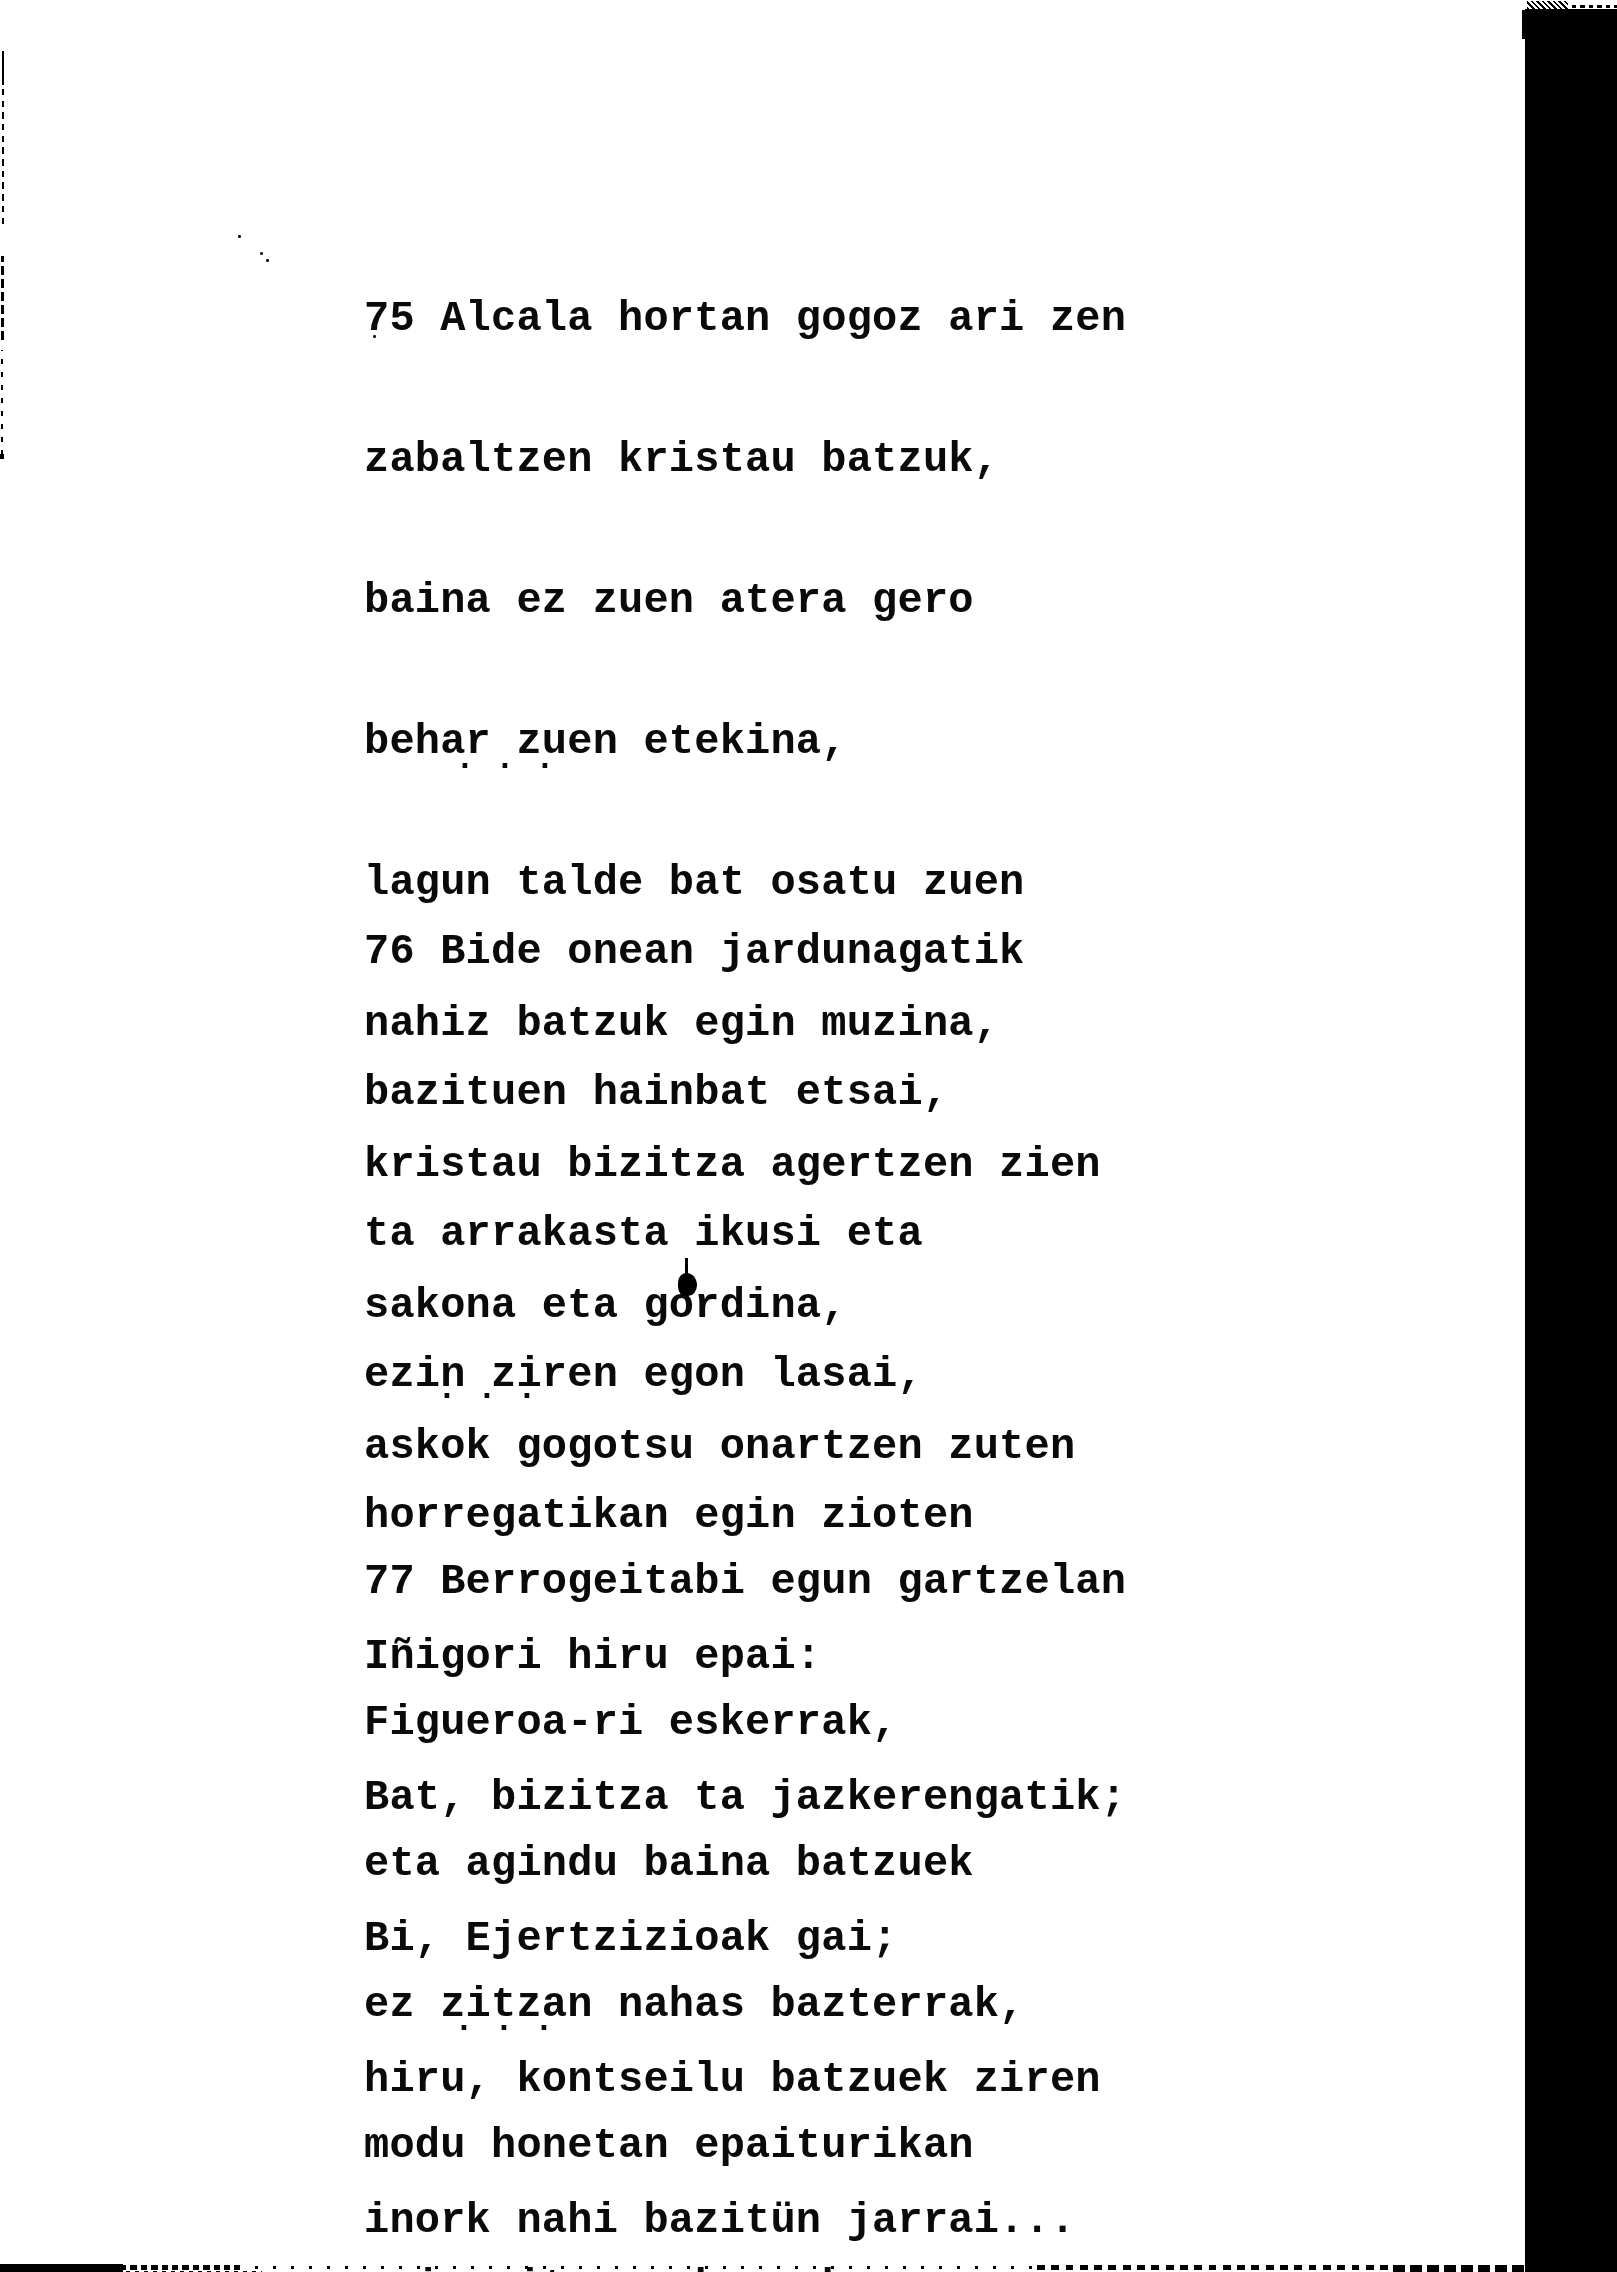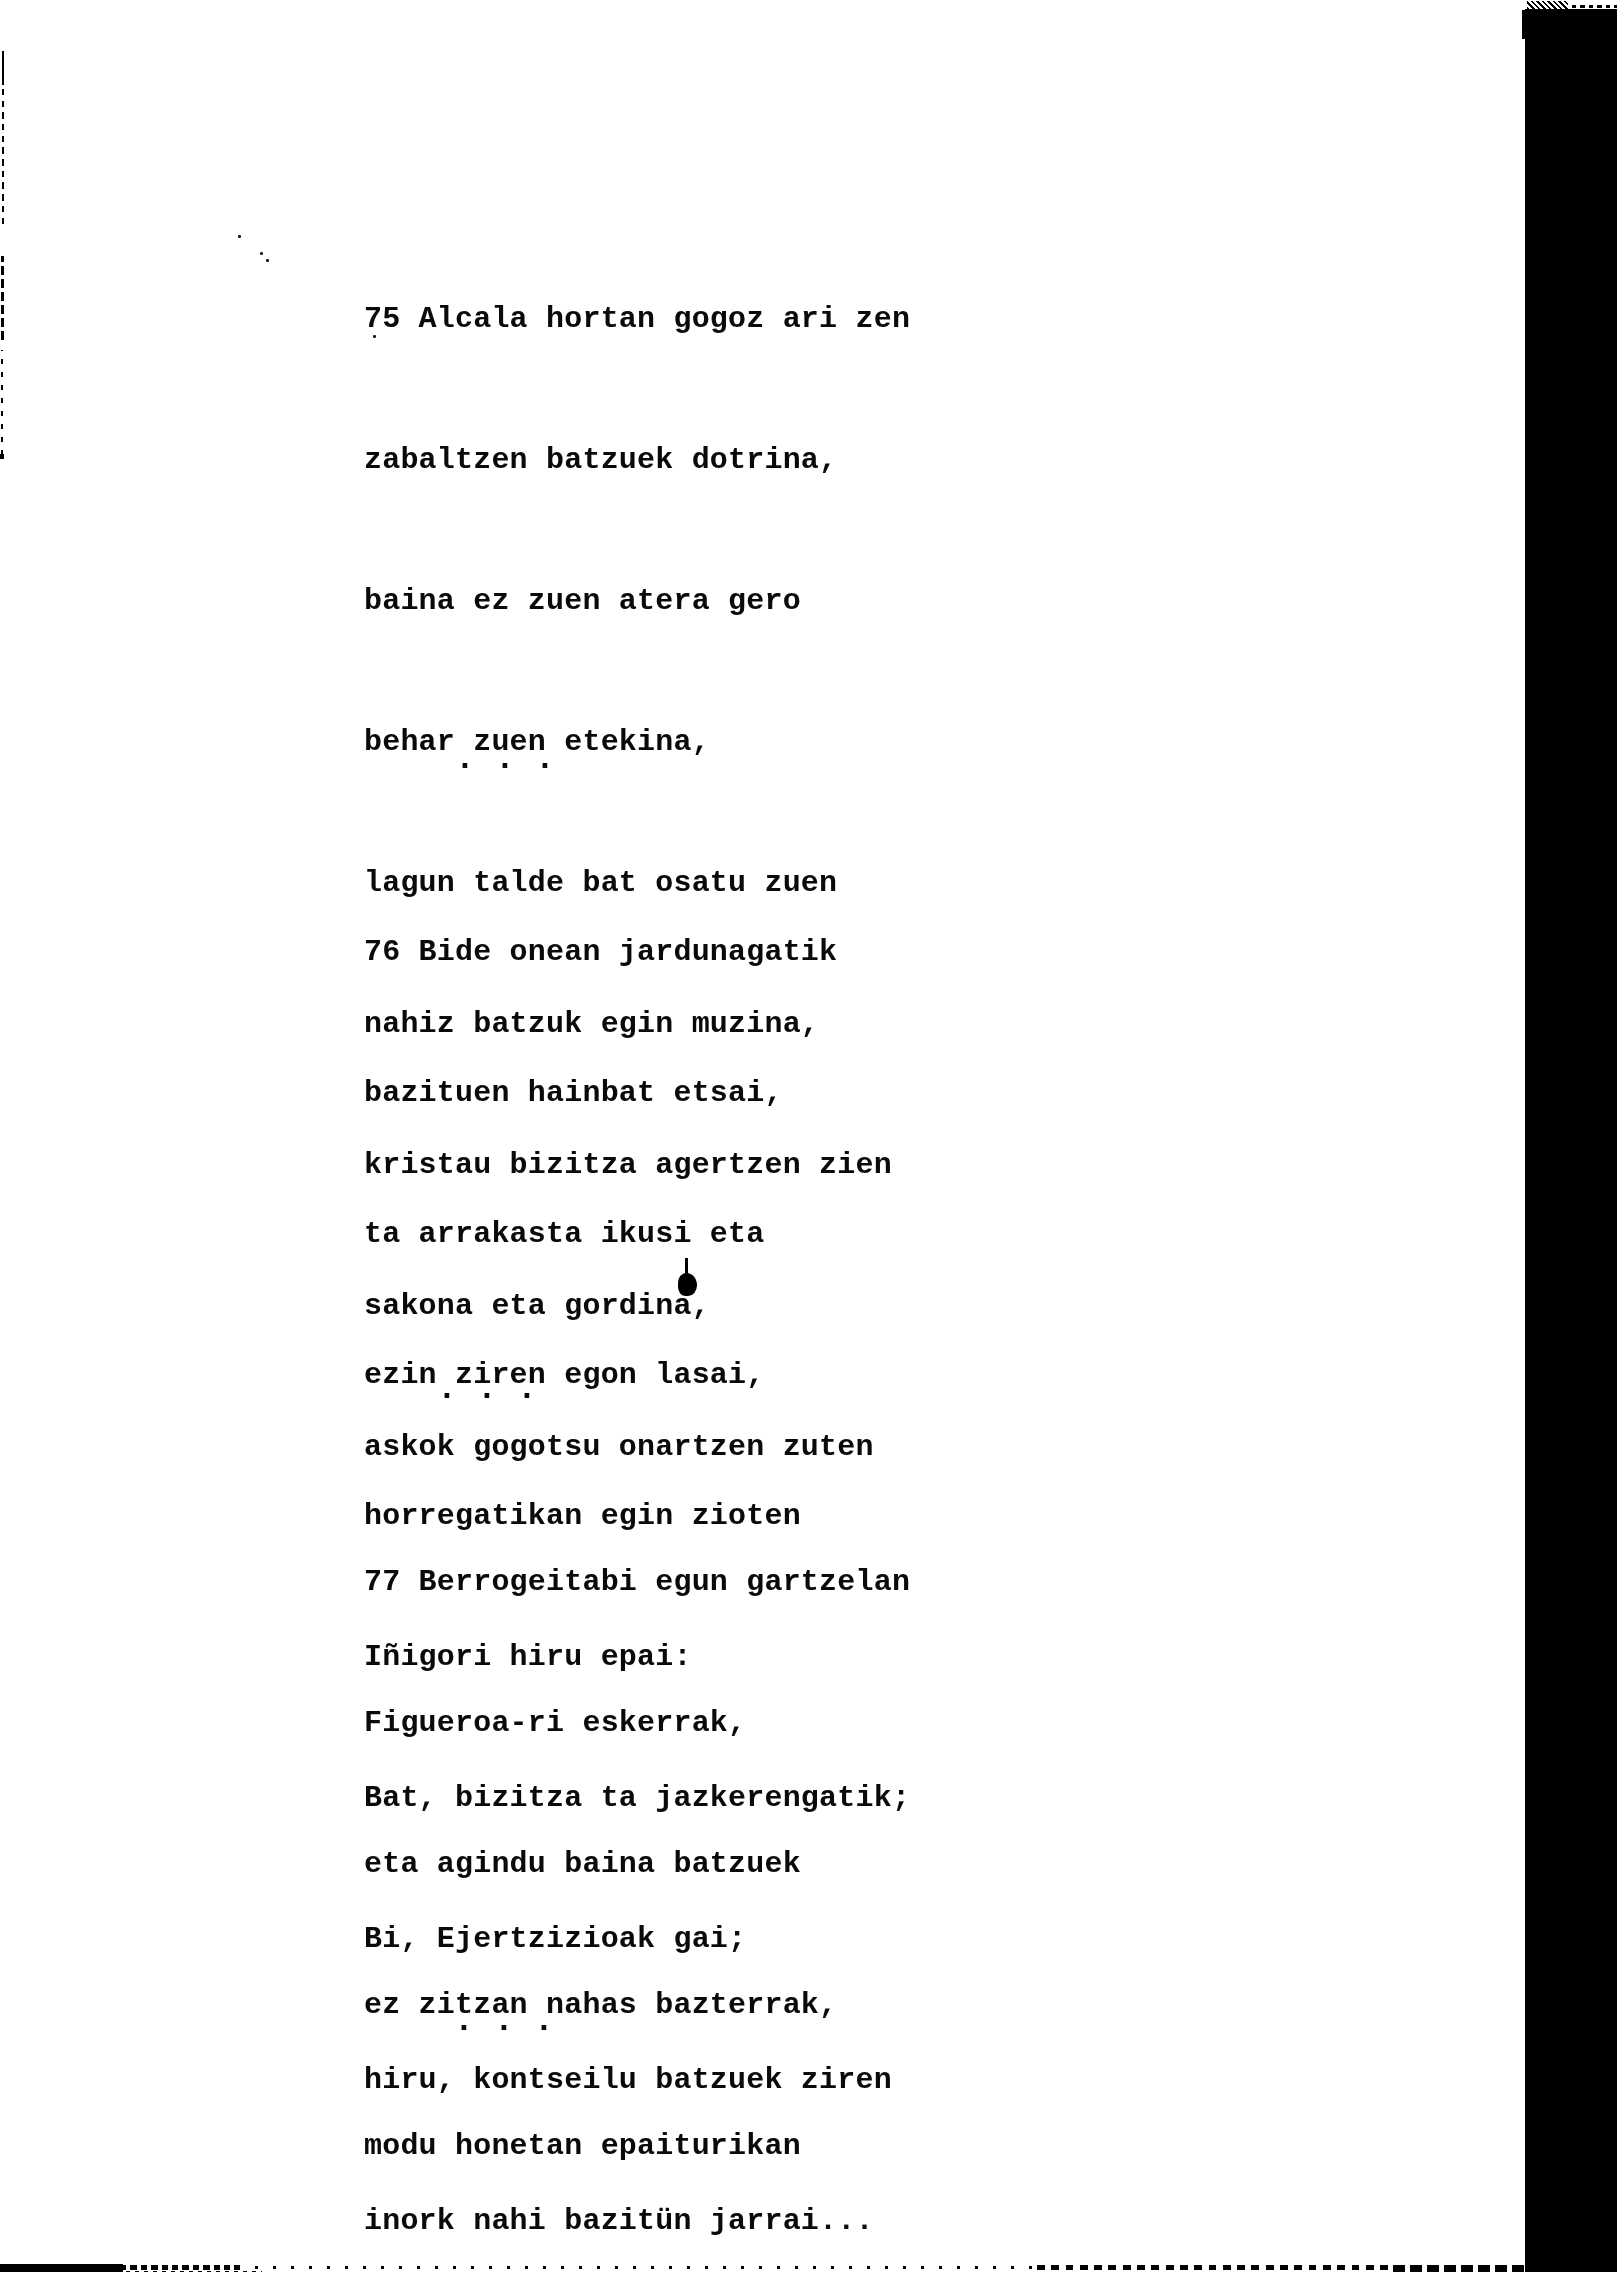--- a/index.html
+++ b/index.html
@@ -6,21 +6,21 @@
   .page{
     position:relative;
     width:1617px;height:2273px;
     background:#ffffff;
     overflow:hidden;
     font-family:"Liberation Mono", monospace;
   }
   
   .stanza{
     position:absolute;left:364px;
-    font-size:30px;line-height:47px;font-weight:700;
+    font-size:42px;line-height:47px;font-weight:700;
     color:#0a0a0a;white-space:pre;letter-spacing:0.2px;
   }
   .stanza .line{height:47px;}
   #stanza-75{top:202px;}
   #stanza-76{top:835px;}
   #stanza-77{top:1465px;}
   .separator{
     position:absolute;
     font-size:33px;line-height:47px;font-weight:700;
     color:#0a0a0a;white-space:pre;letter-spacing:0.2px;
@@ -73,21 +73,21 @@
     border-radius:46% 58% 50% 42%;}
   .ink-blot-stem{left:685px;top:1258px;width:3.2px;height:17px;background:#000;}
 </style>
 </head>
 <body>
 
 <div class="page">
 
   <div class="stanza" id="stanza-75">
     <div class="line">75 Alcala hortan gogoz ari zen</div>
-    <div class="line">zabaltzen batzuek dotrina,</div>
+    <div class="line">zabaltzen kristau batzuk,</div>
     <div class="line">baina ez zuen atera gero</div>
     <div class="line">behar zuen etekina,</div>
     <div class="line">lagun talde bat osatu zuen</div>
     <div class="line">nahiz batzuk egin muzina,</div>
     <div class="line">kristau bizitza agertzen zien</div>
     <div class="line">sakona eta gordina,</div>
     <div class="line">askok gogotsu onartzen zuten</div>
   </div>
 
   <div class="separator" id="sep-1">. . .</div>

